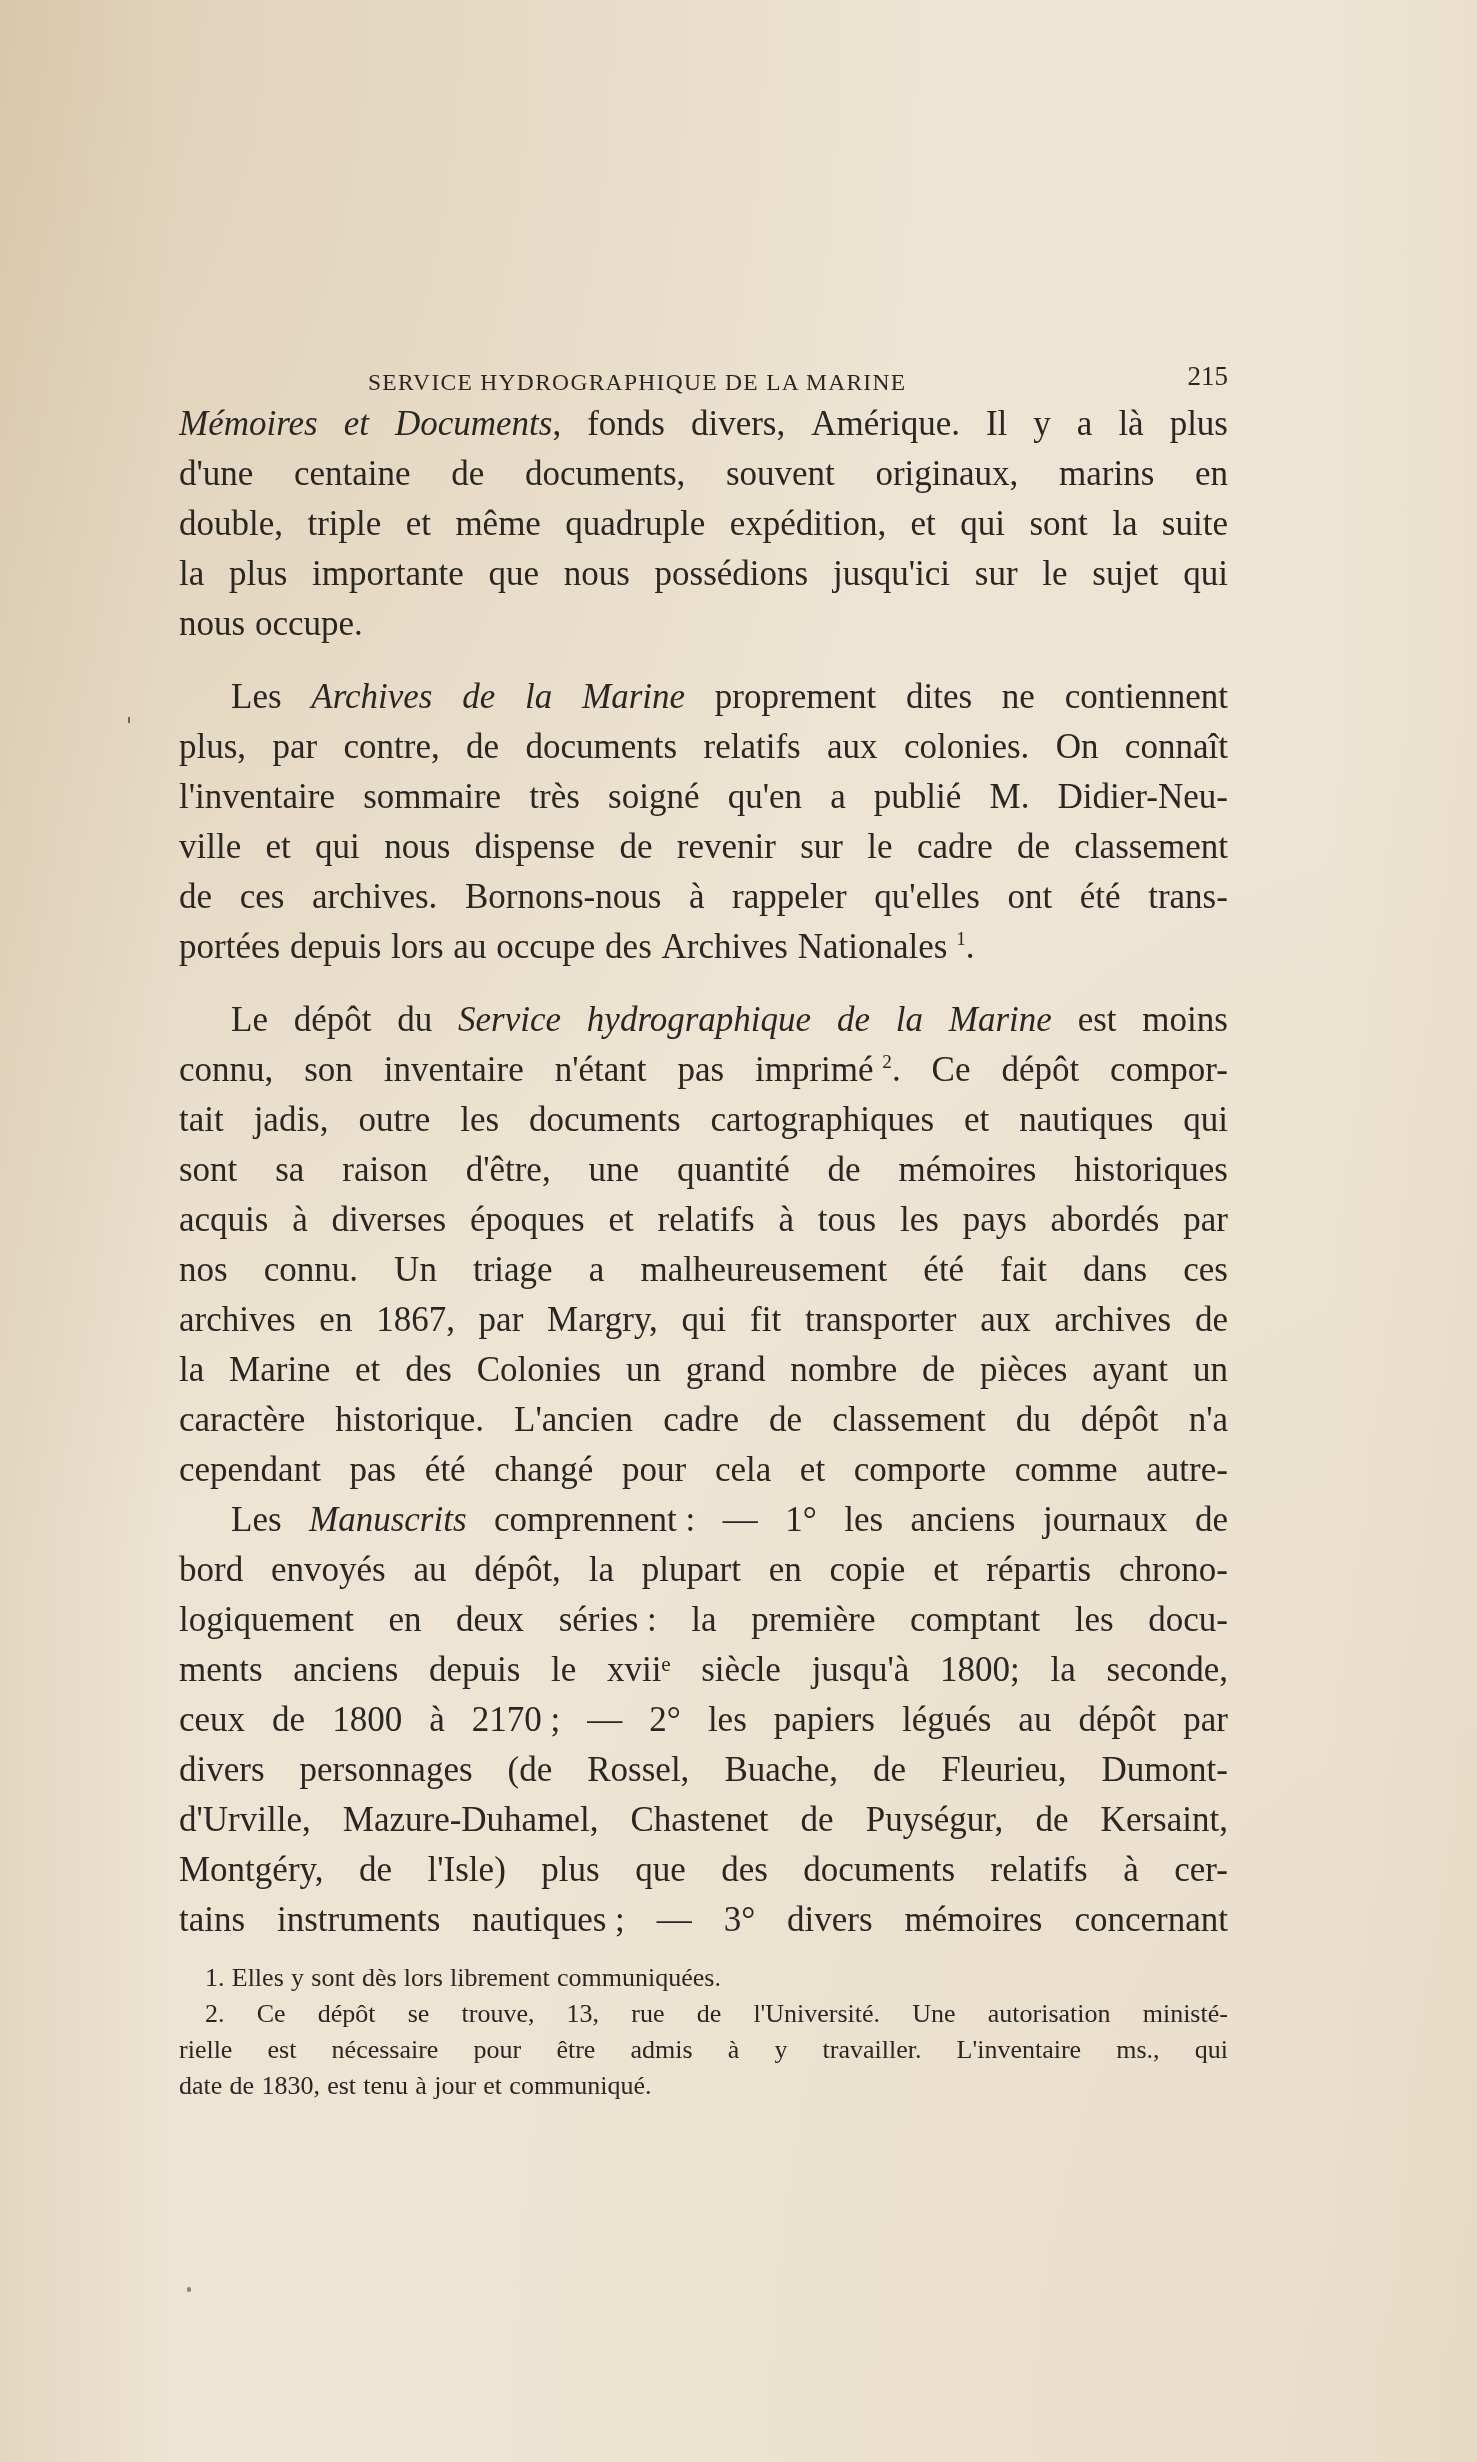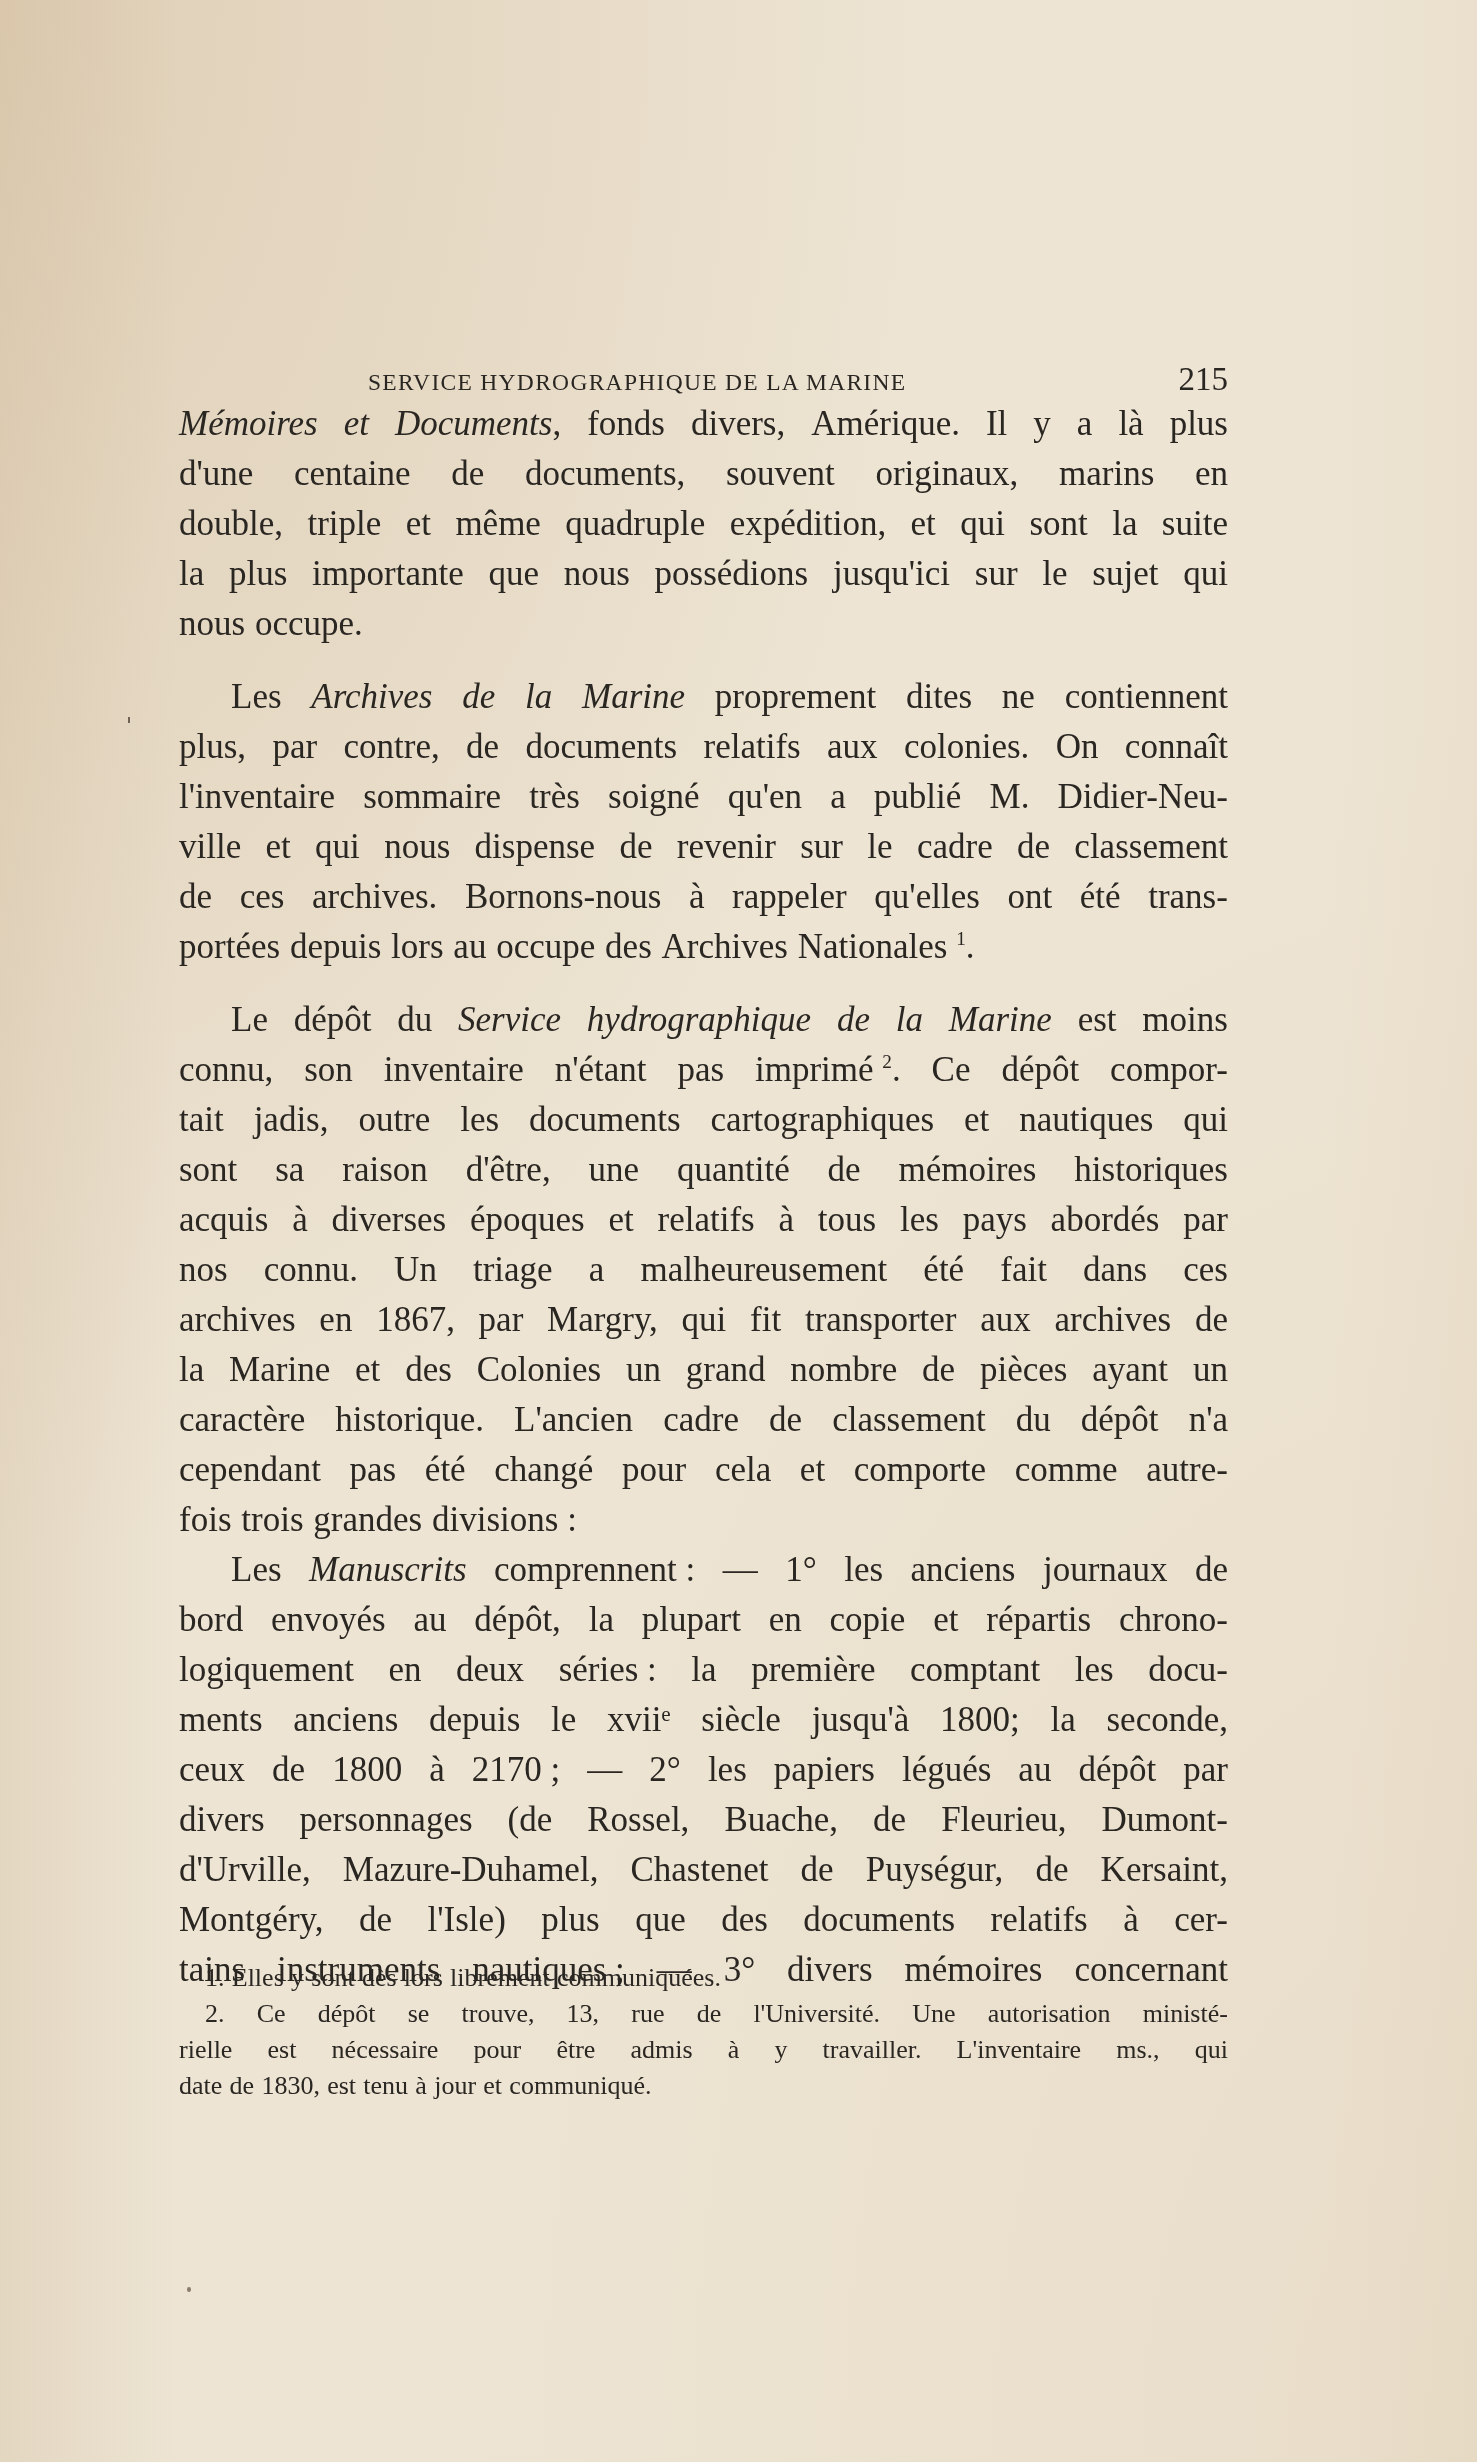--- a/index.html
+++ b/index.html
@@ -41,21 +41,21 @@
     letter-spacing: 1.3px;
     font-variant: small-caps;
     text-transform: uppercase;
     font-family: "Liberation Serif", "DejaVu Serif", serif;
     font-size: 23.5px;
   }
   .page-number {
     position: absolute;
     right: 0;
     top: 0;
-    font-size: 33px;
+    font-size: 27px;
     font-family: "Liberation Serif", "DejaVu Serif", serif;
   }
   .body-text {
     position: absolute;
     top: 399px;
     left: 0;
     width: 1049px;
     font-family: "Liberation Serif", "DejaVu Serif", serif;
     font-size: 35px;
     line-height: 50px;
@@ -165,21 +165,20 @@
         <div class="line-flex indent"><span>Le</span><span>dépôt</span><span>du</span><span><span class="it">Service</span></span><span><span class="it">hydrographique</span></span><span><span class="it">de</span></span><span><span class="it">la</span></span><span><span class="it">Marine</span></span><span>est</span><span>moins</span></div>
         <div class="line-flex"><span>connu,</span><span>son</span><span>inventaire</span><span>n'étant</span><span>pas</span><span>imprimé <sup>2</sup>.</span><span>Ce</span><span>dépôt</span><span>compor-</span></div>
         <div class="line-flex"><span>tait</span><span>jadis,</span><span>outre</span><span>les</span><span>documents</span><span>cartographiques</span><span>et</span><span>nautiques</span><span>qui</span></div>
         <div class="line-flex"><span>sont</span><span>sa</span><span>raison</span><span>d'être,</span><span>une</span><span>quantité</span><span>de</span><span>mémoires</span><span>historiques</span></div>
         <div class="line-flex"><span>acquis</span><span>à</span><span>diverses</span><span>époques</span><span>et</span><span>relatifs</span><span>à</span><span>tous</span><span>les</span><span>pays</span><span>abordés</span><span>par</span></div>
         <div class="line-flex"><span>nos</span><span>connu.</span><span>Un</span><span>triage</span><span>a</span><span>malheureusement</span><span>été</span><span>fait</span><span>dans</span><span>ces</span></div>
         <div class="line-flex"><span>archives</span><span>en</span><span>1867,</span><span>par</span><span>Margry,</span><span>qui</span><span>fit</span><span>transporter</span><span>aux</span><span>archives</span><span>de</span></div>
         <div class="line-flex"><span>la</span><span>Marine</span><span>et</span><span>des</span><span>Colonies</span><span>un</span><span>grand</span><span>nombre</span><span>de</span><span>pièces</span><span>ayant</span><span>un</span></div>
         <div class="line-flex"><span>caractère</span><span>historique.</span><span>L'ancien</span><span>cadre</span><span>de</span><span>classement</span><span>du</span><span>dépôt</span><span>n'a</span></div>
         <div class="line-flex"><span>cependant</span><span>pas</span><span>été</span><span>changé</span><span>pour</span><span>cela</span><span>et</span><span>comporte</span><span>comme</span><span>autre-</span></div>
-        <div class="line-flex left"><span>fois</span><span>trois</span><span>grandes</span><span>divisions :</span></div>
       </div>
     <div class="para" id="p4">
         <div class="line-flex indent"><span>Les</span><span><span class="it">Manuscrits</span></span><span>comprennent :</span><span>—</span><span>1°</span><span>les</span><span>anciens</span><span>journaux</span><span>de</span></div>
         <div class="line-flex"><span>bord</span><span>envoyés</span><span>au</span><span>dépôt,</span><span>la</span><span>plupart</span><span>en</span><span>copie</span><span>et</span><span>répartis</span><span>chrono-</span></div>
         <div class="line-flex"><span>logiquement</span><span>en</span><span>deux</span><span>séries :</span><span>la</span><span>première</span><span>comptant</span><span>les</span><span>docu-</span></div>
         <div class="line-flex"><span>ments</span><span>anciens</span><span>depuis</span><span>le</span><span>xviiᵉ</span><span>siècle</span><span>jusqu'à</span><span>1800;</span><span>la</span><span>seconde,</span></div>
         <div class="line-flex"><span>ceux</span><span>de</span><span>1800</span><span>à</span><span>2170 ;</span><span>—</span><span>2°</span><span>les</span><span>papiers</span><span>légués</span><span>au</span><span>dépôt</span><span>par</span></div>
         <div class="line-flex"><span>divers</span><span>personnages</span><span>(de</span><span>Rossel,</span><span>Buache,</span><span>de</span><span>Fleurieu,</span><span>Dumont-</span></div>
         <div class="line-flex"><span>d'Urville,</span><span>Mazure-Duhamel,</span><span>Chastenet</span><span>de</span><span>Puységur,</span><span>de</span><span>Kersaint,</span></div>
         <div class="line-flex"><span>Montgéry,</span><span>de</span><span>l'Isle)</span><span>plus</span><span>que</span><span>des</span><span>documents</span><span>relatifs</span><span>à</span><span>cer-</span></div>

